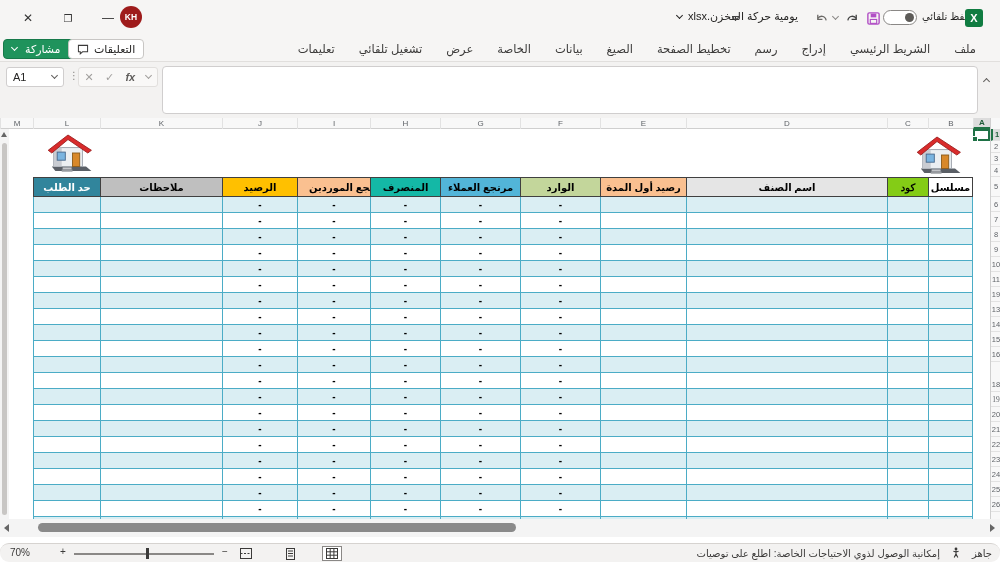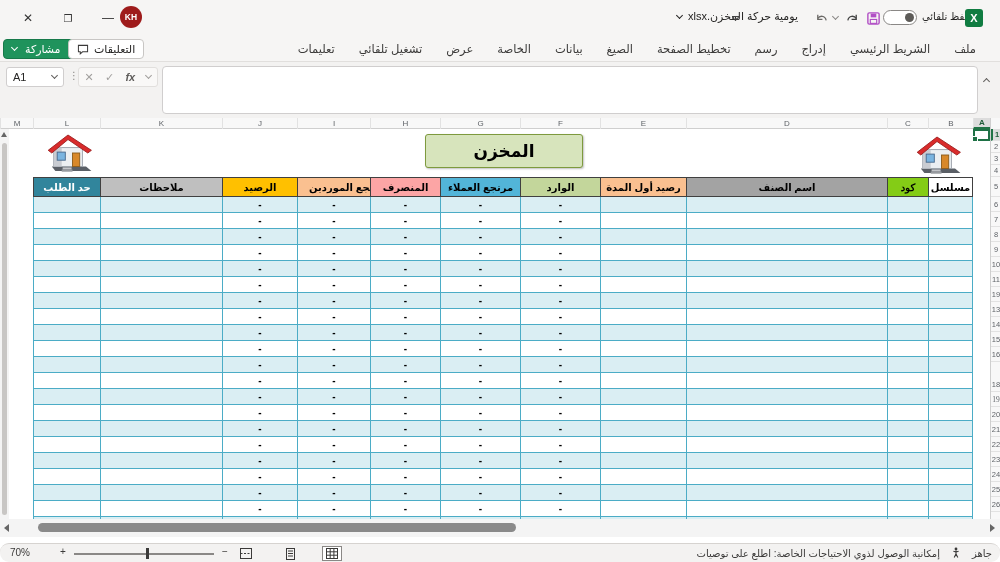--- a/index.html
+++ b/index.html
@@ -274,32 +274,31 @@
       <polygon points="12,38 50,38 56,43 16,43" fill="#5a5f66"></polygon>
       <rect x="14" y="17" width="32" height="21" fill="#eceff2" stroke="#9aa0a8" stroke-width="1"></rect>
       <rect x="14" y="17" width="9" height="21" fill="#c9ccd2"></rect>
       <polygon points="8,20 30,3 56,20 52,23 30,8 12,23" fill="#d92b2b" stroke="#9c1f1f" stroke-width="1"></polygon>
       <rect x="18" y="22" width="9" height="9" fill="#7ab4e0" stroke="#46678a" stroke-width="1"></rect>
       <rect x="35" y="23" width="8" height="15" fill="#d8882a" stroke="#8a5a1a" stroke-width="1"></rect>
       <rect x="24" y="39" width="10" height="2.4" fill="#c4c6ca"></rect>
       <rect x="23" y="41.4" width="12" height="2.4" fill="#989ba0"></rect>
     </svg>
 
-    <div class="banner">المخزن</div>
     <div class="selcell"></div>
 
     <div class="xtable" id="xtable">
         <div class="trow">
           <div class="hcell" style="width: 45px; background: rgb(255, 255, 255); color: rgb(0, 0, 0);">مسلسل</div>
           <div class="hcell" style="width: 41px; background: #84cc16; color: rgb(0, 0, 0); font-family: Liberation Serif, serif;">كود</div>
-          <div class="hcell" style="width: 201px; background: #a3a3a3; color: rgb(0, 0, 0);">اسم الصنف</div>
+          <div class="hcell" style="width: 201px; background: #e5e5e5; color: rgb(0, 0, 0);">اسم الصنف</div>
           <div class="hcell" style="width: 86px; background: rgb(250, 192, 144); color: rgb(0, 0, 0);">رصيد أول المدة</div>
           <div class="hcell" style="width: 80px; background: rgb(195, 214, 155); color: rgb(0, 0, 0);">الوارد</div>
           <div class="hcell" style="width: 80px; background: rgb(82, 181, 216); color: rgb(0, 0, 0);">مرتجع العملاء</div>
-          <div class="hcell" style="width: 70px; background: #fca5a5; color: rgb(0, 0, 0);">المنصرف</div>
+          <div class="hcell" style="width: 70px; background: #14b8a6; color: rgb(0, 0, 0);">المنصرف</div>
           <div class="hcell" style="width: 73px; background: rgb(250, 192, 144); color: rgb(0, 0, 0); padding-left: 27px;">مرتجع الموردين</div>
           <div class="hcell" style="width: 75px; background: rgb(255, 192, 0); color: rgb(0, 0, 0);">الرصيد</div>
           <div class="hcell" style="width: 122px; background: rgb(191, 191, 191); color: rgb(0, 0, 0);">ملاحظات</div>
           <div class="hcell" style="width: 67px; background: rgb(49, 133, 156); color: rgb(255, 255, 255);">حد الطلب</div>
         </div>
         <div class="trow drow" style="background: rgb(218, 238, 243);">
           <div class="dcell" style="width: 45px;"></div>
           <div class="dcell" style="width: 41px;"></div>
           <div class="dcell" style="width: 201px;"></div>
           <div class="dcell" style="width: 86px;"></div>

